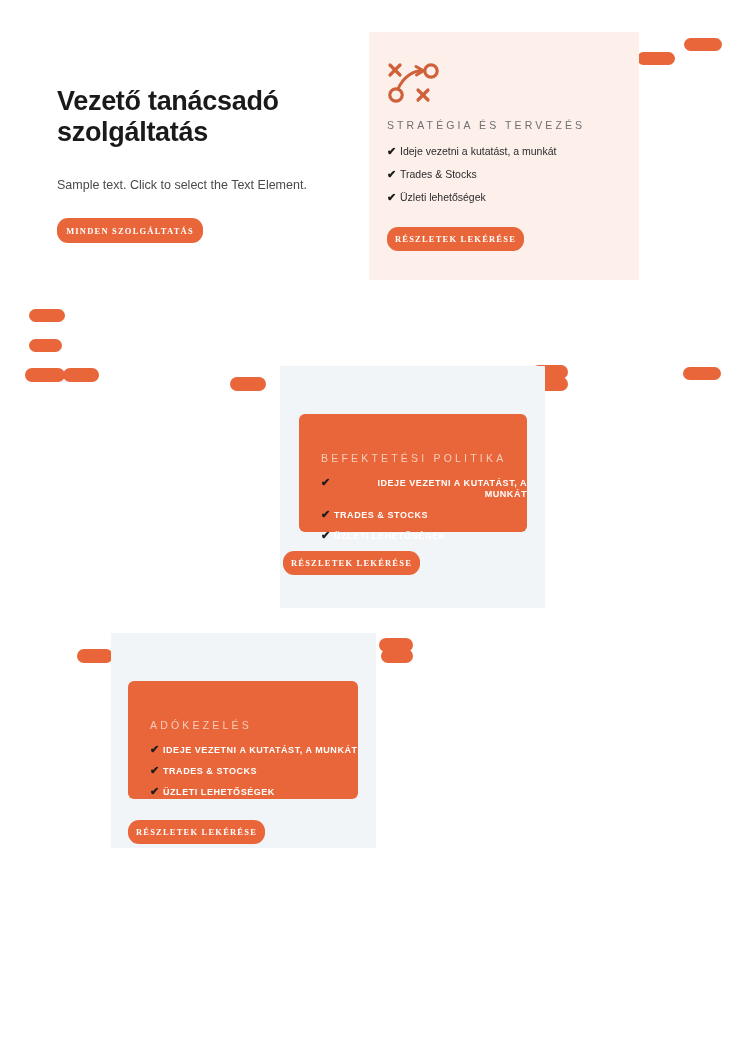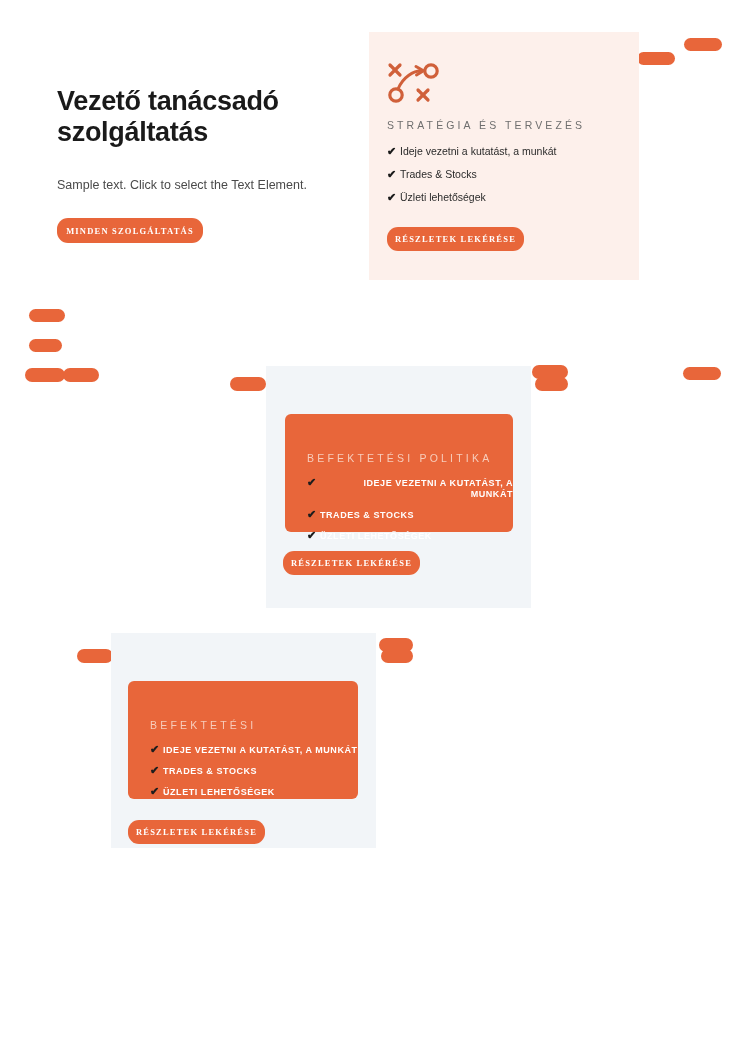--- a/index.html
+++ b/index.html
@@ -111,21 +111,21 @@
   .panel .list-text {
     color: #ffffff;
     font-size: 9px;
     font-weight: 700;
     letter-spacing: 0.55px;
     line-height: 11px;
   }
   .panel .list li { margin-bottom: 9px; }
 
   
-  .card2 { left: 266px; top: 366px; width: 265px; height: 242px; }
+  .card2 { left: 280px; top: 366px; width: 265px; height: 242px; }
   .card2 .panel { left: 19px; top: 48px; width: 228px; height: 118px; }
 
   
   .card3 { left: 111px; top: 633px; width: 265px; height: 242px; }
   .card3 .panel { left: 17px; top: 48px; width: 230px; height: 118px; }
 
   .abs-btn { position: absolute; width: 137px; height: 24px; }
 </style>
 </head>
 <body>
@@ -214,21 +214,21 @@
           </li>
         </ul>
       </div>
     </div>
   </div>
   <button class="btn abs-btn" style="left:283px; top:551px;">RÉSZLETEK LEKÉRÉSE</button>
 
   <div class="card card-grey card3">
     <div class="panel">
       <div class="panel-inner">
-        <div class="eyebrow">BEFEKTETÉSI</div>
+        <div class="eyebrow">ADÓKEZELÉS</div>
         <ul class="list">
           <li>
             <span class="check">✔</span>
             <span class="list-text">IDEJE VEZETNI A KUTATÁST, A MUNKÁT</span>
           </li>
           <li>
             <span class="check">✔</span>
             <span class="list-text">TRADES &amp; STOCKS</span>
           </li>
           <li>

